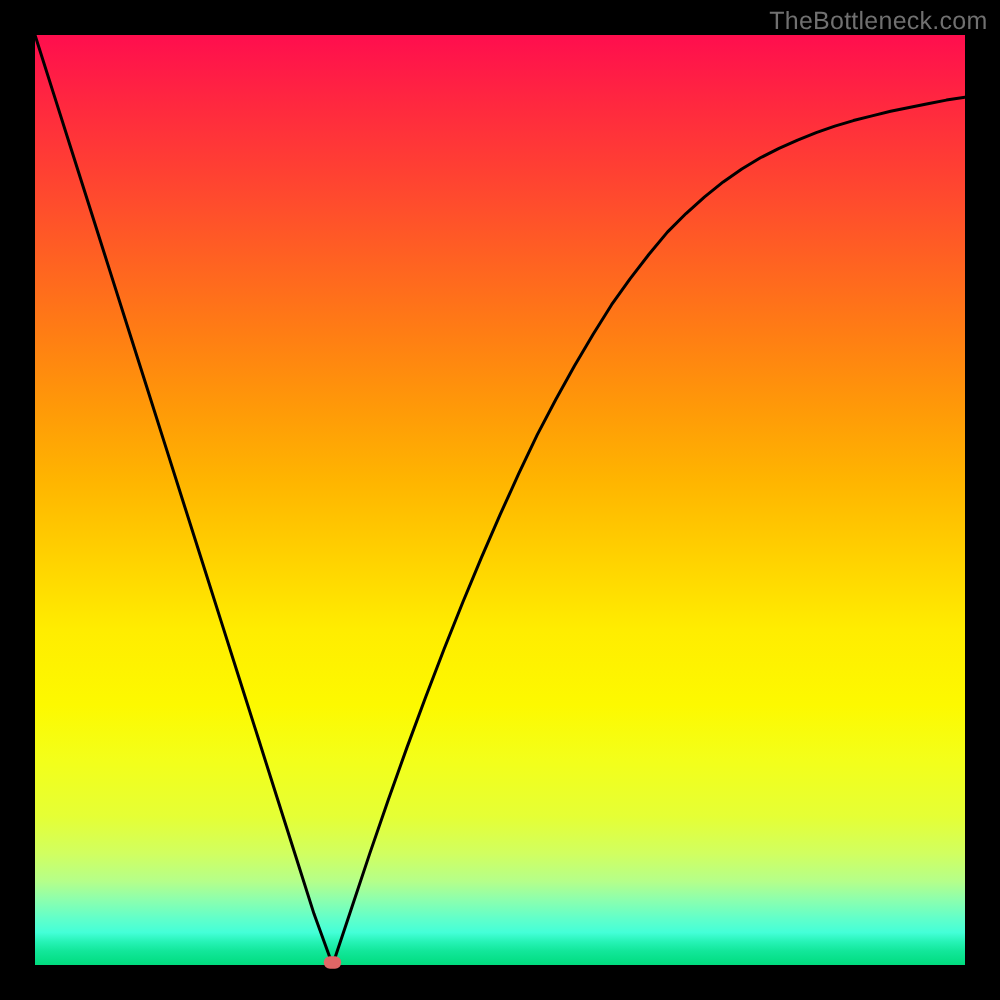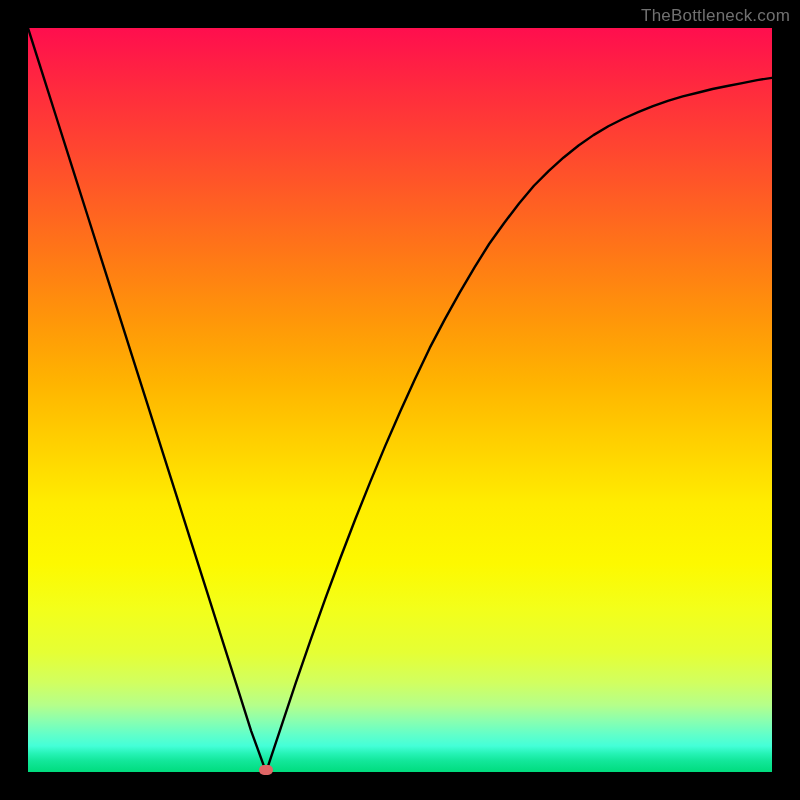--- a/index.html
+++ b/index.html
@@ -42,21 +42,21 @@
       #26f3b6 97.5%,
       #12e79a 98.5%,
       #00dc7e 100%
     );
   }
   .watermark {
     position: absolute;
     top: 6px;
     right: 10px;
     color: #707070;
-    font-size: 17px;
+    font-size: 20px;
     letter-spacing: 0.2px;
     font-weight: 400;
     z-index: 5;
   }
   svg.curve {
     position: absolute;
     left: 0;
     top: 0;
     width: 744px;
     height: 744px;

